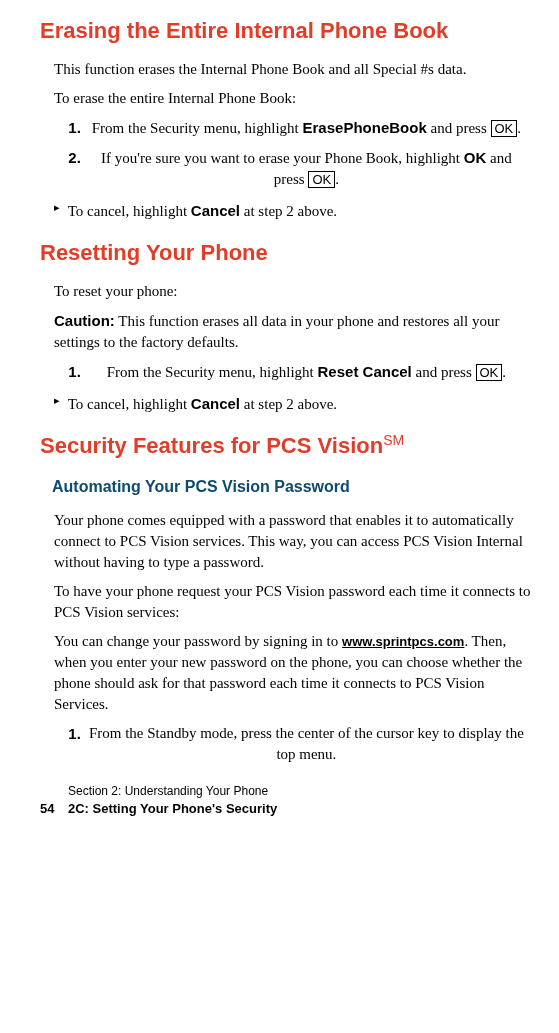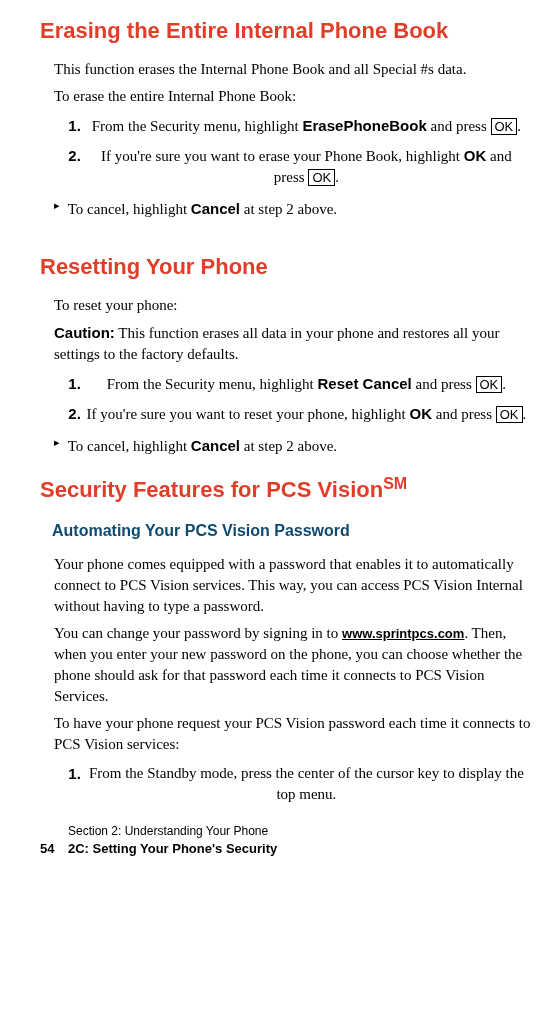--- a/index.html
+++ b/index.html
@@ -25,21 +25,21 @@
   }
   .h2 {
     color: #0c4a6e;
     font-family: Arial, sans-serif;
     font-weight: bold;
     font-size: 16px;
     margin: 14px 0 12px 12px;
   }
   .indent1 {
     margin-left: 14px;
-    margin-top: 0;
+    margin-top: 8px;
     margin-bottom: 6px;
   }
   .step {
     margin-left: 14px;
     margin-top: 8px;
     text-align: center;
   }
   .stepnum {
     font-family: Arial, sans-serif;
     font-weight: bold;
@@ -74,22 +74,22 @@
     vertical-align: top;
     font-size: 11px;
   }
   .bultext {
     display: inline-block;
     width: 446px;
     vertical-align: top;
   }
   .sm-sup {
     font-family: Arial, sans-serif;
-    font-weight: bold;
-    font-size: 16px;
+    font-weight: normal;
+    font-size: 14px;
     vertical-align: super;
   }
   .url-bold {
     font-family: Arial, sans-serif;
     font-weight: bold;
     text-decoration: underline;
     font-size: 13px;
   }
   .footer {
     margin-top: 18px;
@@ -133,62 +133,56 @@
     </span>
   </div>
 
   <div class="bullet">
     <span class="tri">▸</span>
     <span class="bultext">
       <span>To cancel, highlight </span><span class="bold-sans">Cancel</span><span> at step 2 above.</span>
     </span>
   </div>
 
-  <div class="h1" style="margin-top:32px;">Resetting Your Phone</div>
+  <div class="h1" style="margin-top:16px;">Resetting Your Phone</div>
 
   <div class="indent1">To reset your phone:</div>
 
   <div class="indent1">
     <span class="bold-sans">Caution:</span><span> This function erases all data in your phone and restores all your settings to the factory defaults.</span>
   </div>
 
   <div class="step">
     <span class="stepnum">1.</span>
     <span class="steptext">
       <span>From the Security menu, highlight </span><span class="bold-sans">Reset Cancel</span><span> and press </span><span class="keycap">OK</span><span>.</span>
     </span>
   </div>
 
-  <div class="step">
-    <span class="stepnum">2.</span>
-    <span class="steptext">
-      <span>If you're sure you want to reset your phone, highlight </span><span class="bold-sans">OK</span><span> and press </span><span class="keycap">OK</span><span>.</span>
-    </span>
-  </div>
 
   <div class="bullet">
     <span class="tri">▸</span>
     <span class="bultext">
       <span>To cancel, highlight </span><span class="bold-sans">Cancel</span><span> at step 2 above.</span>
     </span>
   </div>
 
   <div class="h1" style="margin-top:16px;">
     <span>Security Features for PCS Vision</span><span class="sm-sup">SM</span>
   </div>
 
   <div class="h2">Automating Your PCS Vision Password</div>
 
   <div class="indent1">Your phone comes equipped with a password that enables it to automatically connect to PCS Vision services. This way, you can access PCS Vision Internal without having to type a password.</div>
 
+  <div class="indent1">To have your phone request your PCS Vision password each time it connects to PCS Vision services:</div>
+
   <div class="indent1">
     <span>You can change your password by signing in to </span><span class="url-bold">www.sprintpcs.com</span><span>. Then, when you enter your new password on the phone, you can choose whether the phone should ask for that password each time it connects to PCS Vision Services.</span>
   </div>
-
-  <div class="indent1">To have your phone request your PCS Vision password each time it connects to PCS Vision services:</div>
 
   <div class="step">
     <span class="stepnum">1.</span>
     <span class="steptext">From the Standby mode, press the center of the cursor key to display the top menu.</span>
   </div>
 
   <div class="footer">
     <div class="footer-line1" style="margin-left:28px;">Section 2: Understanding Your Phone</div>
     <div class="footer-line2">
       <span class="pgnum">54</span><span>2C: Setting Your Phone's Security</span>

